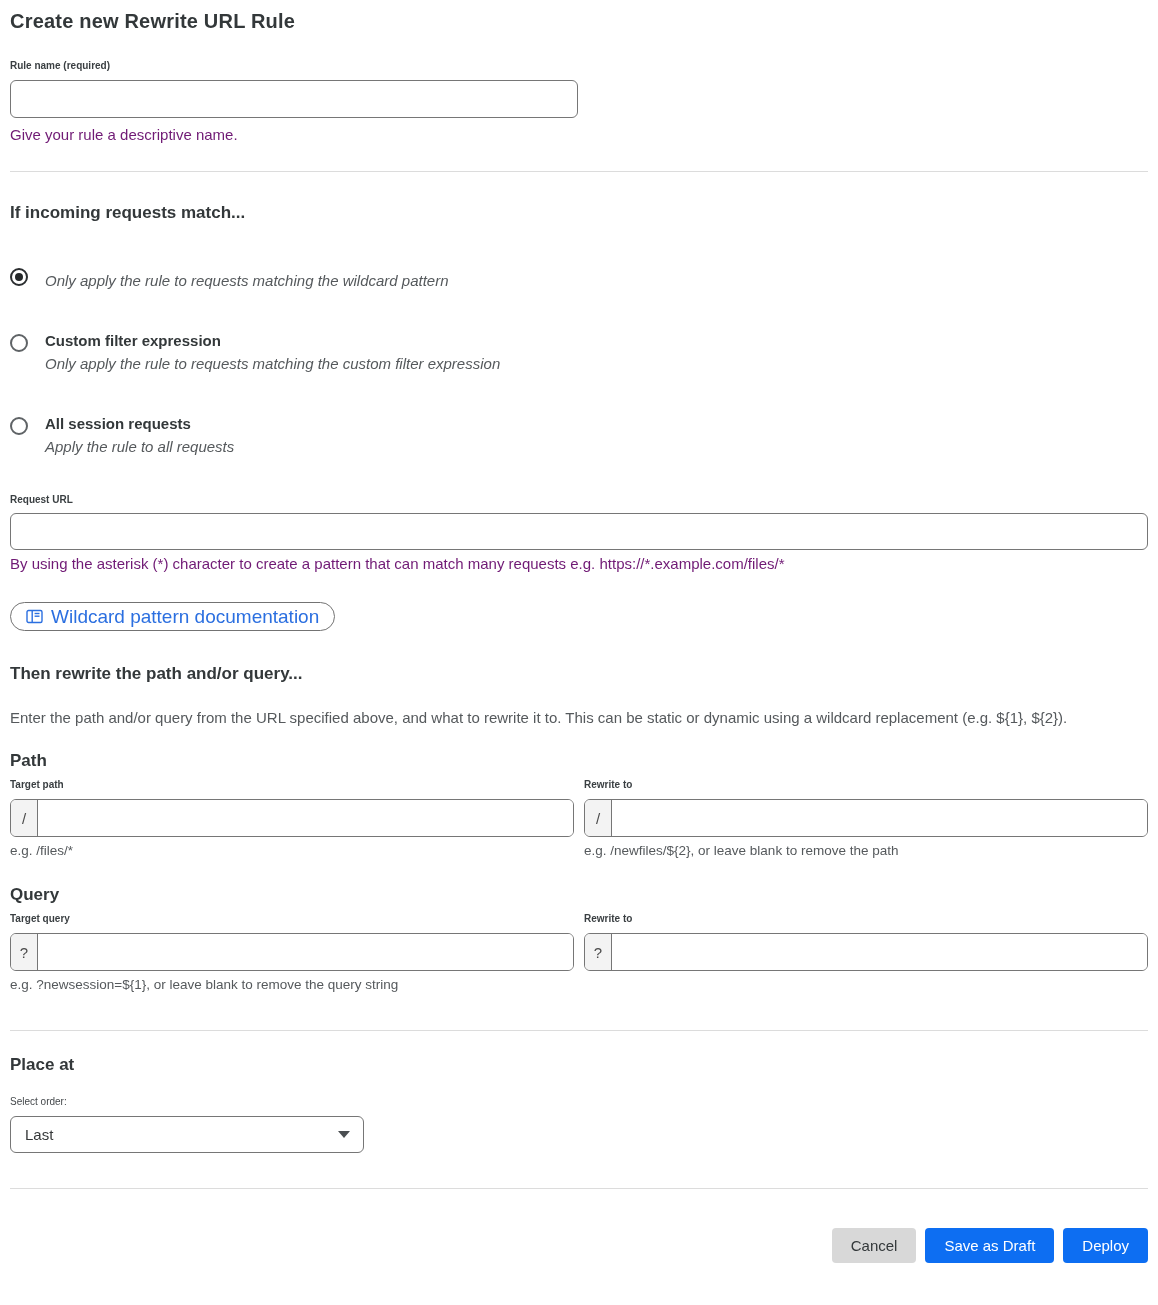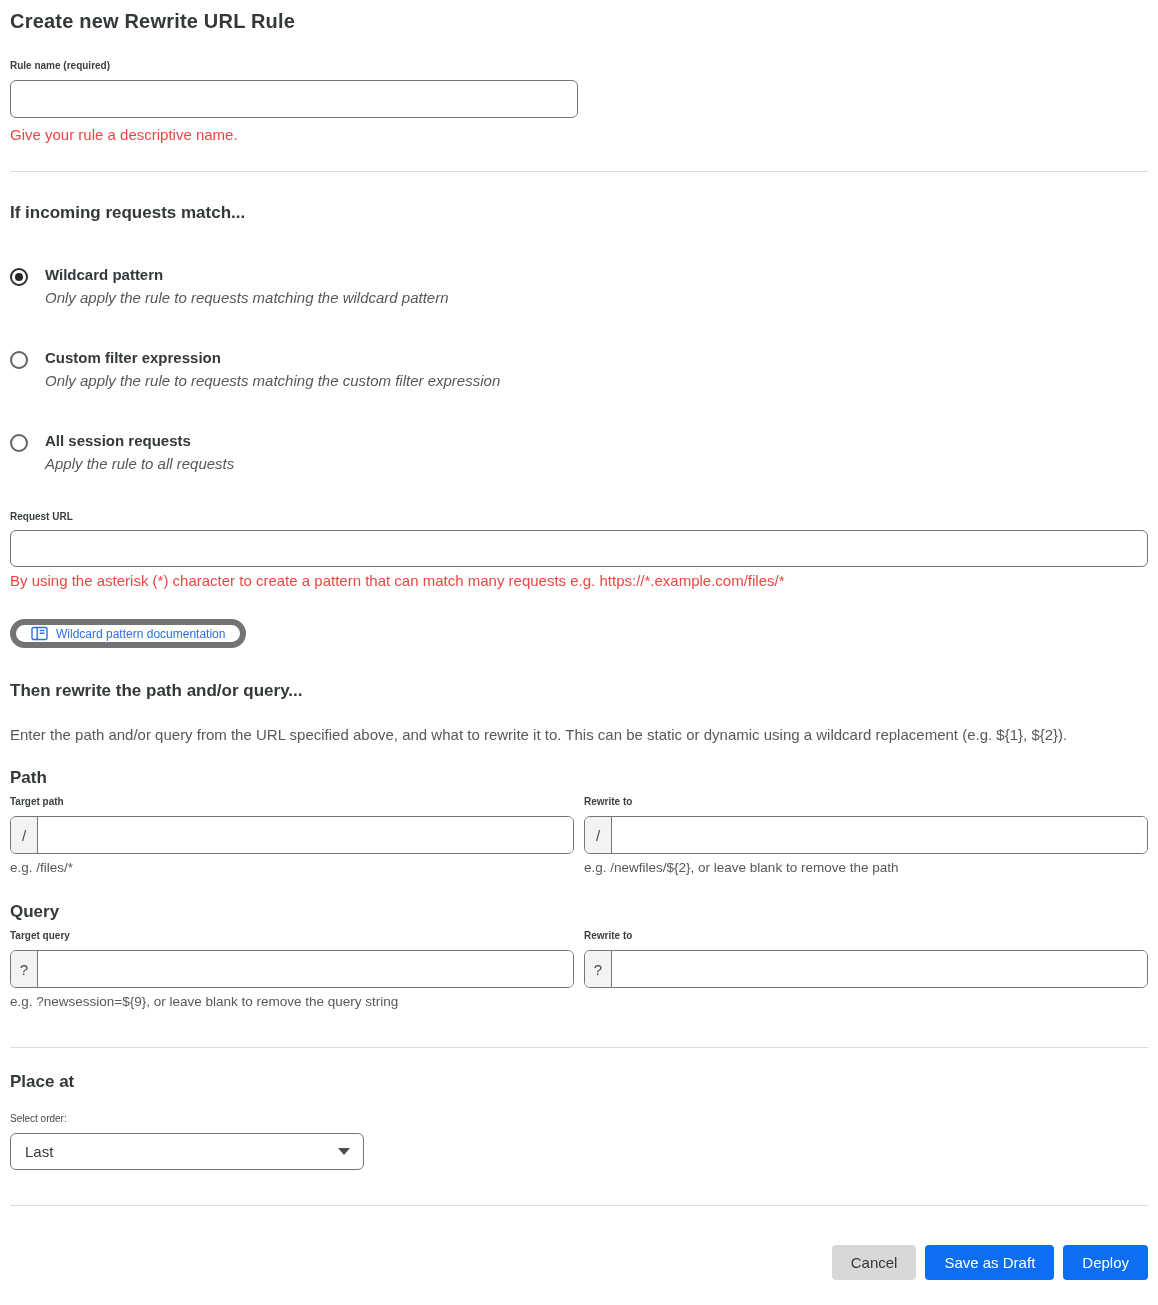--- a/index.html
+++ b/index.html
@@ -32,21 +32,21 @@
     color: #33383a;
   }
   .field-label {
     display: block;
     font-size: 10px;
     font-weight: 600;
     color: #3a3f42;
   }
   .helper-text {
     font-size: 15px;
-    color: #ef4444;
+    color: #701a75;
   }
   .eg-text {
     font-size: 13.5px;
     color: #55595c;
   }
   hr.divider {
     border: none;
     border-top: 1px solid #dcdcdc;
     height: 0;
   }
@@ -130,25 +130,25 @@
     margin-top: 6px;
     font-style: italic;
   }
   
   .docs-pill {
     display: inline-flex;
     align-items: center;
     gap: 8px;
     height: 29px;
     padding: 0 15px;
-    border: 6px solid #737373;
+    border: 1px solid #737373;
     border-radius: 15px;
     background: #ffffff;
     color: #2b6fe0;
-    font-size: 12px;
+    font-size: 19px;
     font-family: inherit;
     cursor: pointer;
   }
   .docs-pill svg { display: block; }
   
   .two-col {
     display: grid;
     grid-template-columns: 1fr 1fr;
     column-gap: 10px;
   }
@@ -237,21 +237,20 @@
 
   <hr class="divider mt-div1">
 
   
   <h2 class="section-heading mt-match-heading">If incoming requests match...</h2>
 
   <div class="mt-radios">
     <div class="radio-option">
       <span class="radio-circle checked"></span>
       <span class="radio-texts">
-        <span class="radio-label">Wildcard pattern</span>
         <span class="radio-desc">Only apply the rule to requests matching the wildcard pattern</span>
       </span>
     </div>
     <div class="radio-option">
       <span class="radio-circle"></span>
       <span class="radio-texts">
         <span class="radio-label">Custom filter expression</span>
         <span class="radio-desc">Only apply the rule to requests matching the custom filter expression</span>
       </span>
     </div>
@@ -316,21 +315,21 @@
     <div class="igroup">
       <span class="iaddon">?</span>
       <input type="text" value="" style="">
     </div>
     <div class="igroup">
       <span class="iaddon">?</span>
       <input type="text" value="" style="">
     </div>
   </div>
   <div class="two-col mt-col-eg">
-    <div class="eg-text">e.g. ?newsession=${9}, or leave blank to remove the query string</div>
+    <div class="eg-text">e.g. ?newsession=${1}, or leave blank to remove the query string</div>
   </div>
 
   <hr class="divider mt-div2">
 
   
   <h3 class="sub-heading mt-place-heading">Place at</h3>
   <label class="field-label mt-order-label">Select order:</label>
   <div class="select-box mt-select">
     <span>Last</span>
     <span class="caret-down"></span>

